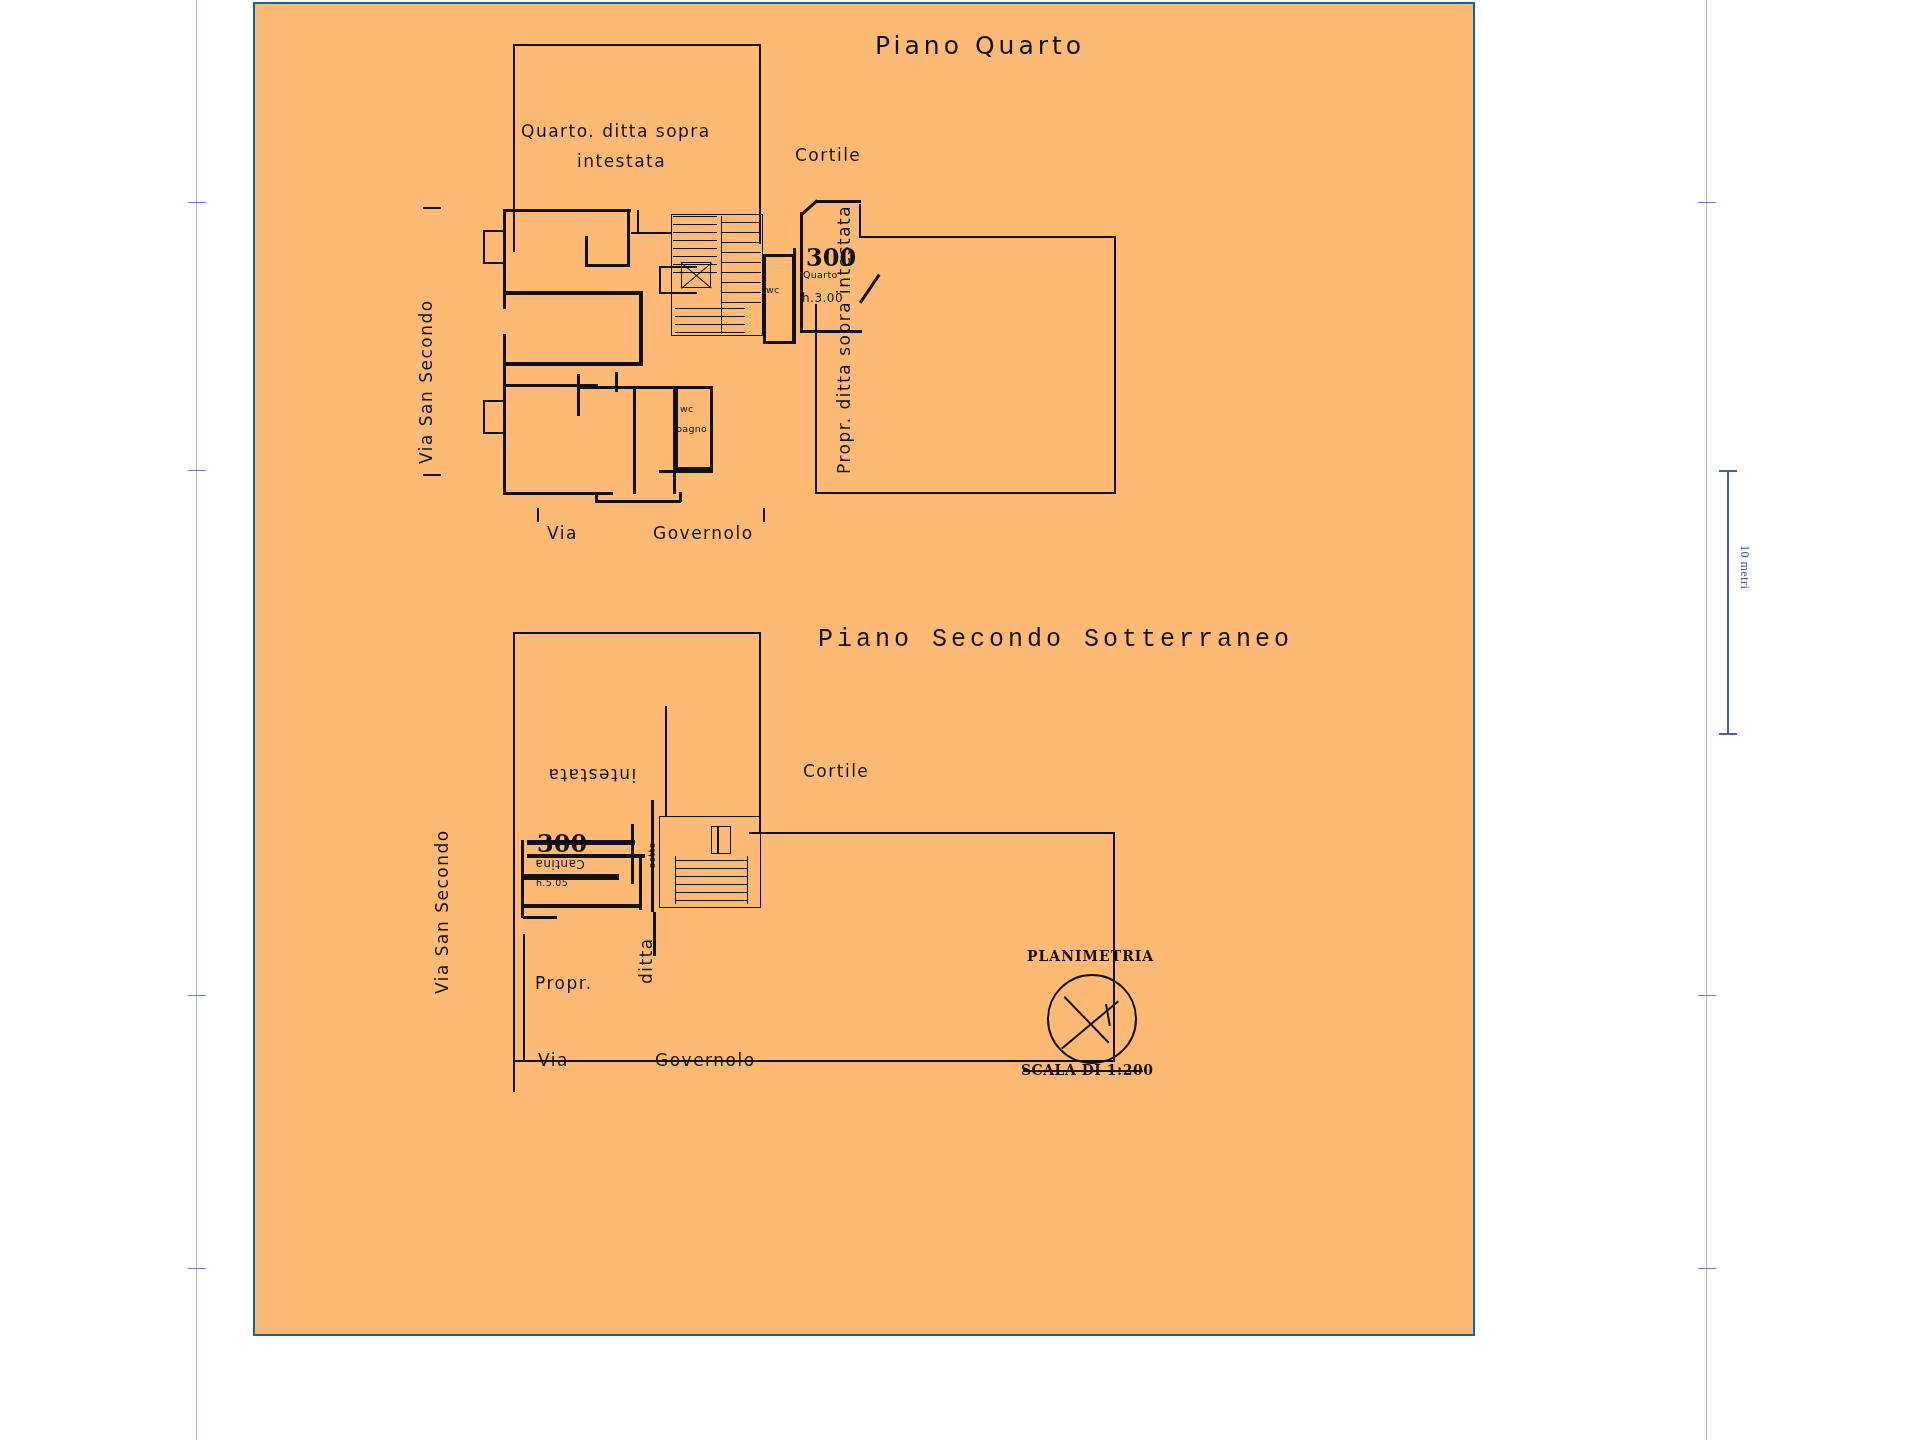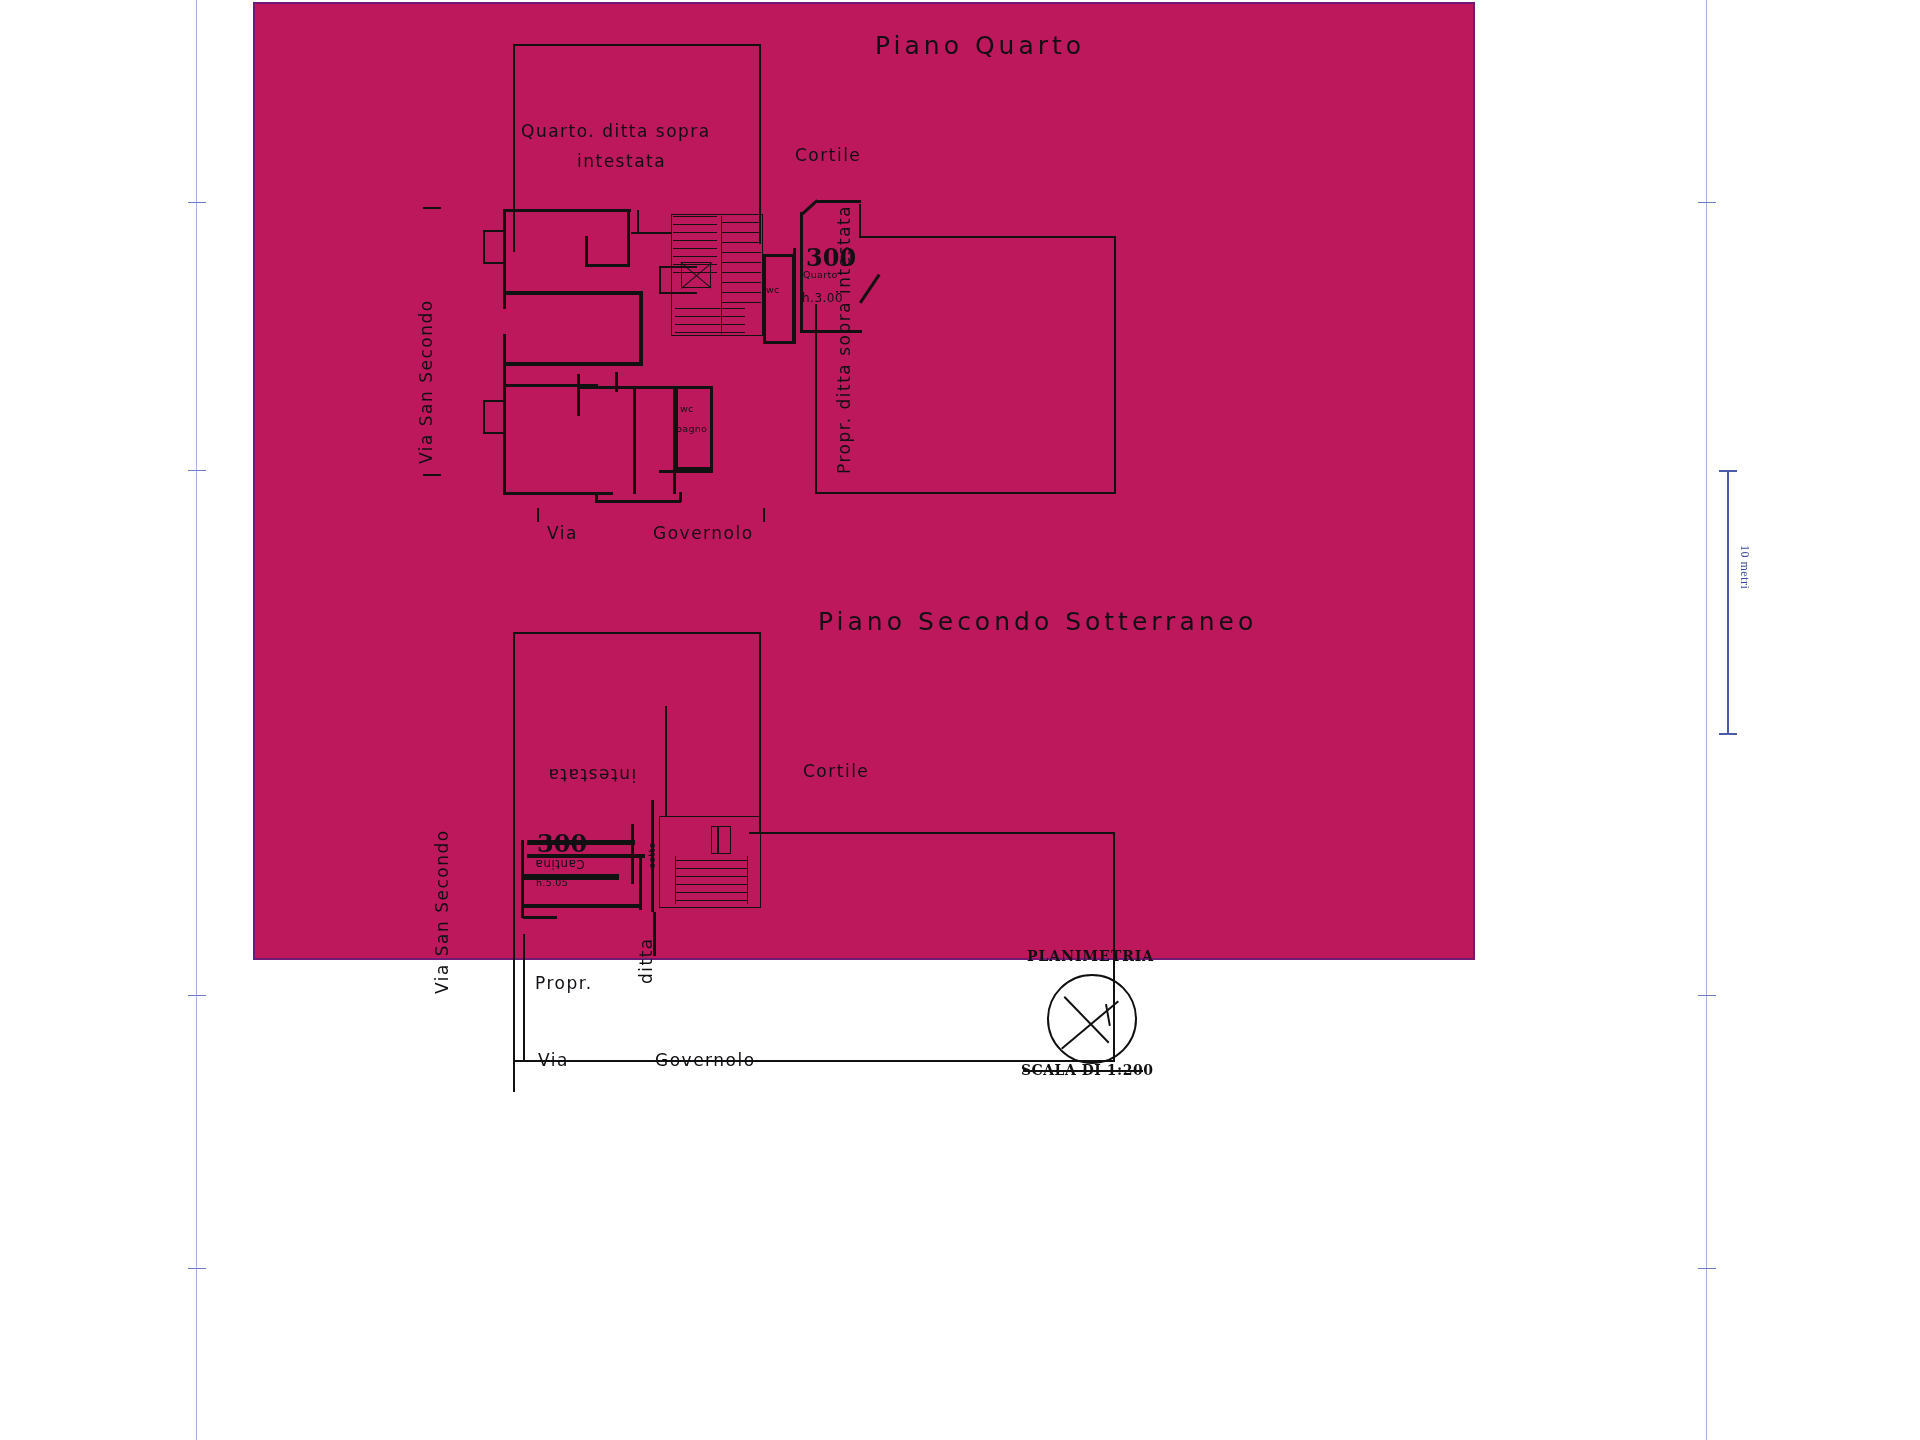--- a/index.html
+++ b/index.html
@@ -65,24 +65,24 @@
     letter-spacing: .5px;
     font-family: "Liberation Serif", serif;
   }
 
   
   .frame {
     position: absolute;
     left: 253px;
     top: 2px;
     width: 1222px;
-    height: 958px;
-    border: 2px solid #701a75;
+    height: 1334px;
+    border: 2px solid #0369a1;
     box-sizing: border-box;
-    background: #be185d;
+    background: #fdba74;
   }
 
   .caption {
     position: absolute;
     left: 0;
     top: 1345px;
     width: 1920px;
     text-align: center;
     font-family: "Liberation Serif", serif;
     font-size: 59px;
@@ -300,21 +300,21 @@
       <div class="hw room-hw" style="left:292px; top:520px;">Via</div>
       <div class="hw room-hw" style="left:398px; top:520px;">Governolo</div>
       <div class="ln" style="left:168px; top:203px; width:18px; height:2px;"></div>
       <div class="ln" style="left:168px; top:470px; width:18px; height:2px;"></div>
       <div class="ln" style="left:282px; top:504px; width:2px; height:14px;"></div>
       <div class="ln" style="left:508px; top:504px; width:2px; height:14px;"></div>
     </div>
 
     <div style="position:absolute; left:0; top:600px; width:1222px; height:730px;">
 
-      <div class="hw title-hw" style="left:563px; top:4px;">Piano  Secondo  Sotterraneo</div>
+      <div class="hw title-hw" style="left:563px; top:22px;font-family:Liberation Mono, monospace;">Piano  Secondo  Sotterraneo</div>
 
       <div class="ln" style="left:258px; top:28px; width:2px; height:460px;"></div>
       <div class="ln" style="left:258px; top:28px; width:248px; height:2px;"></div>
       <div class="ln" style="left:504px; top:28px; width:2px; height:200px;"></div>
       <div class="ln" style="left:410px; top:102px; width:2px; height:110px;"></div>
 
       <div class="hw room-hw flip180" style="left:292px; top:160px;">intestata</div>
       <div class="hw room-hw" style="left:548px; top:158px;">Cortile</div>
 
       <div class="ln" style="left:494px; top:228px; width:366px; height:2px;"></div>

